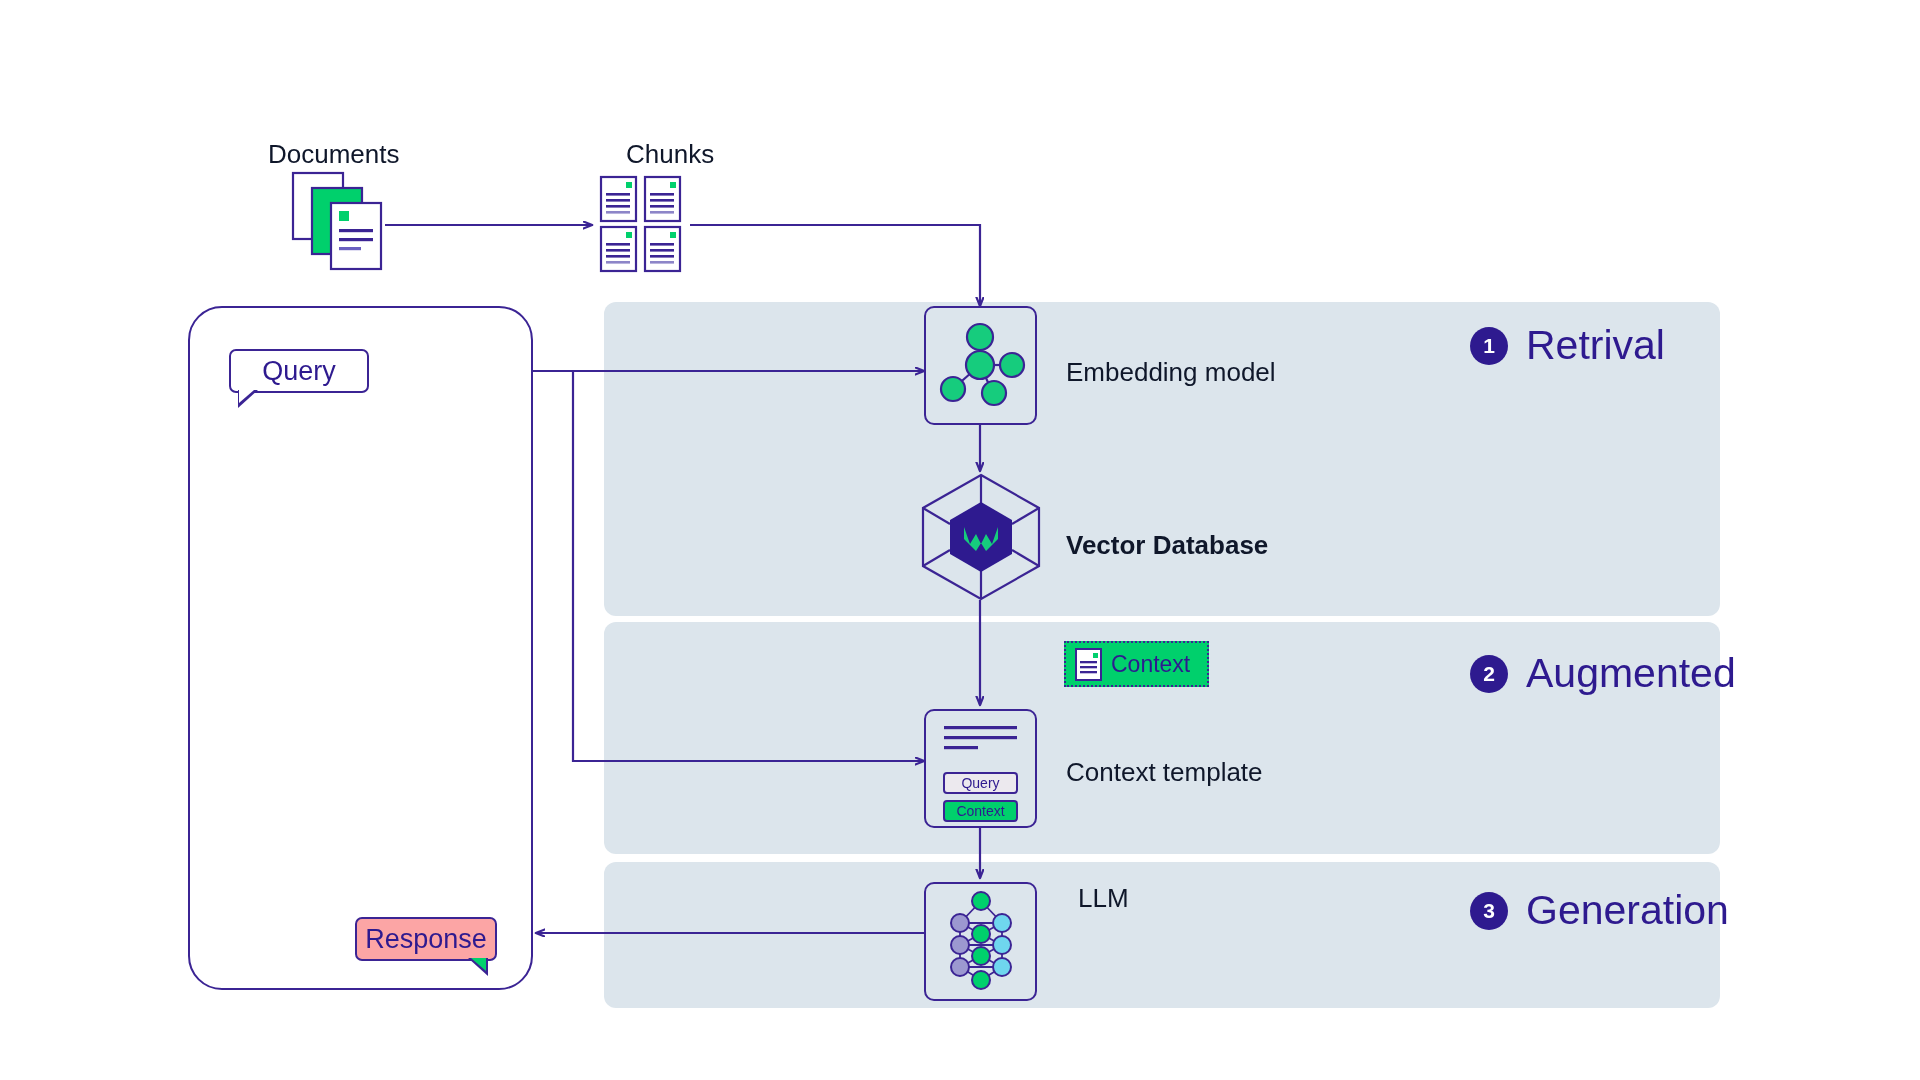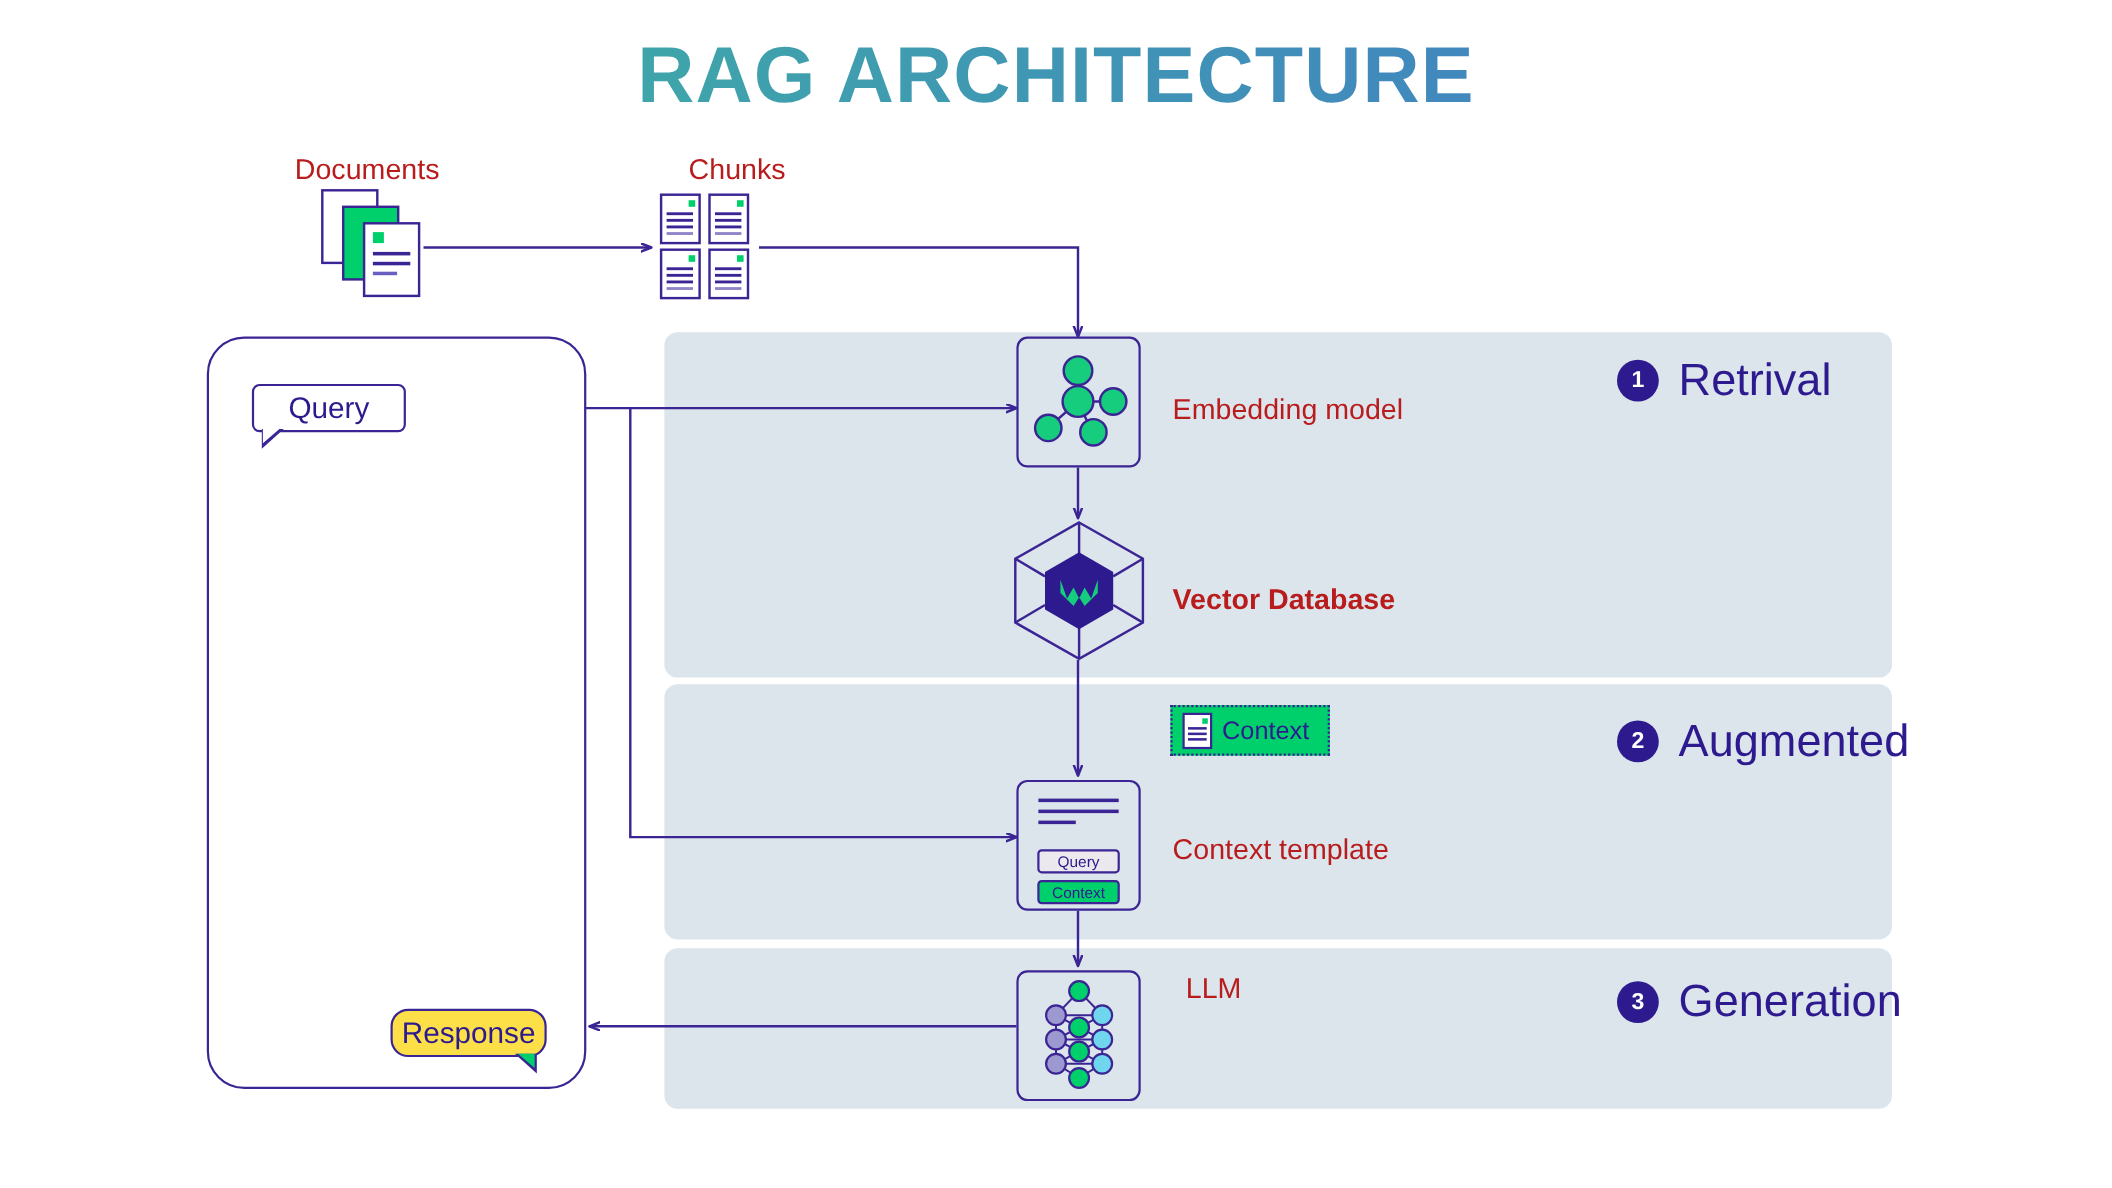--- a/index.html
+++ b/index.html
@@ -24,21 +24,21 @@
     -webkit-background-clip:text;
     background-clip:text;
     color:transparent;
     -webkit-text-fill-color:transparent;
     white-space:nowrap;
   }
 
   
   .lbl{
     position:absolute;
-    color:#b91c1c;
+    color:#0f172a;
     font-size:26px;
     white-space:nowrap;
   }
 
   
   .panel{
     position:absolute;
     background:#dce5ec;
     border-radius:12px;
   }
@@ -75,22 +75,21 @@
     border-top:18px solid #3b2494;
   }
   .bubble.query:before{
     content:"";position:absolute;left:8px;bottom:-12px;z-index:2;
     width:0;height:0;
     border-right:15px solid transparent;
     border-top:13px solid #ffffff;
   }
   .bubble.response{
     left:355px;top:917px;width:142px;height:44px;
-    background:#fde047;
-    border-radius:16px;
+    background:#fca5a5;
   }
   .bubble.response:after{
     content:"";position:absolute;right:7px;bottom:-17px;
     width:0;height:0;
     border-left:20px solid transparent;
     border-top:18px solid #3b2494;
   }
   .bubble.response:before{
     content:"";position:absolute;right:9px;bottom:-12px;z-index:2;
     width:0;height:0;
@@ -133,21 +132,20 @@
   .ctx-chip .ctxlabel{color:#2e1a8f;font-size:23px;}
 
   svg{display:block;overflow:visible;}
   .ln{stroke:#3b2494;fill:none;}
 </style>
 </head>
 <body>
 
 <div id="stage">
 
-  <div class="title">RAG ARCHITECTURE</div>
 
   <div class="panel" style="left:604px;top:302px;width:1116px;height:314px;"></div>
   <div class="panel" style="left:604px;top:622px;width:1116px;height:232px;"></div>
   <div class="panel" style="left:604px;top:862px;width:1116px;height:146px;"></div>
 
   <svg style="position:absolute;left:0;top:0;width:1920px;height:1080px;">
     <defs>
       <marker id="arw" markerWidth="11" markerHeight="11" refX="9.4" refY="4.1" orient="auto" markerUnits="userSpaceOnUse">
         <path d="M0,0.3 L9.6,4.1 L0,7.9" fill="none" stroke="#3b2494" stroke-width="2.2" stroke-linecap="round" stroke-linejoin="round"></path>
       </marker>

